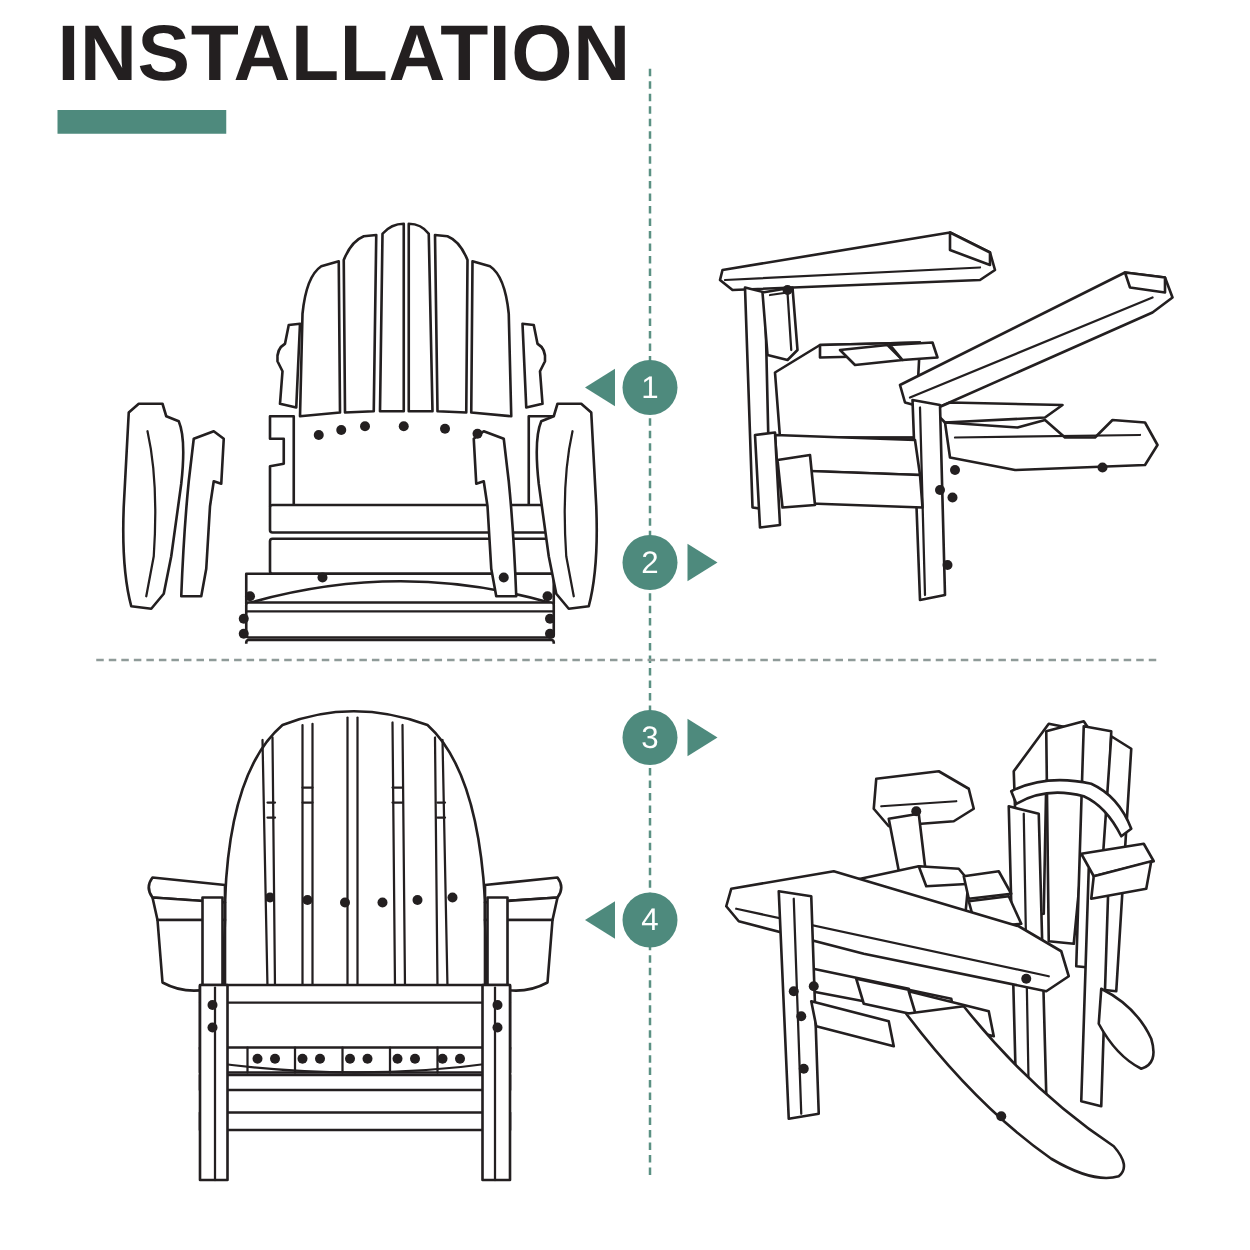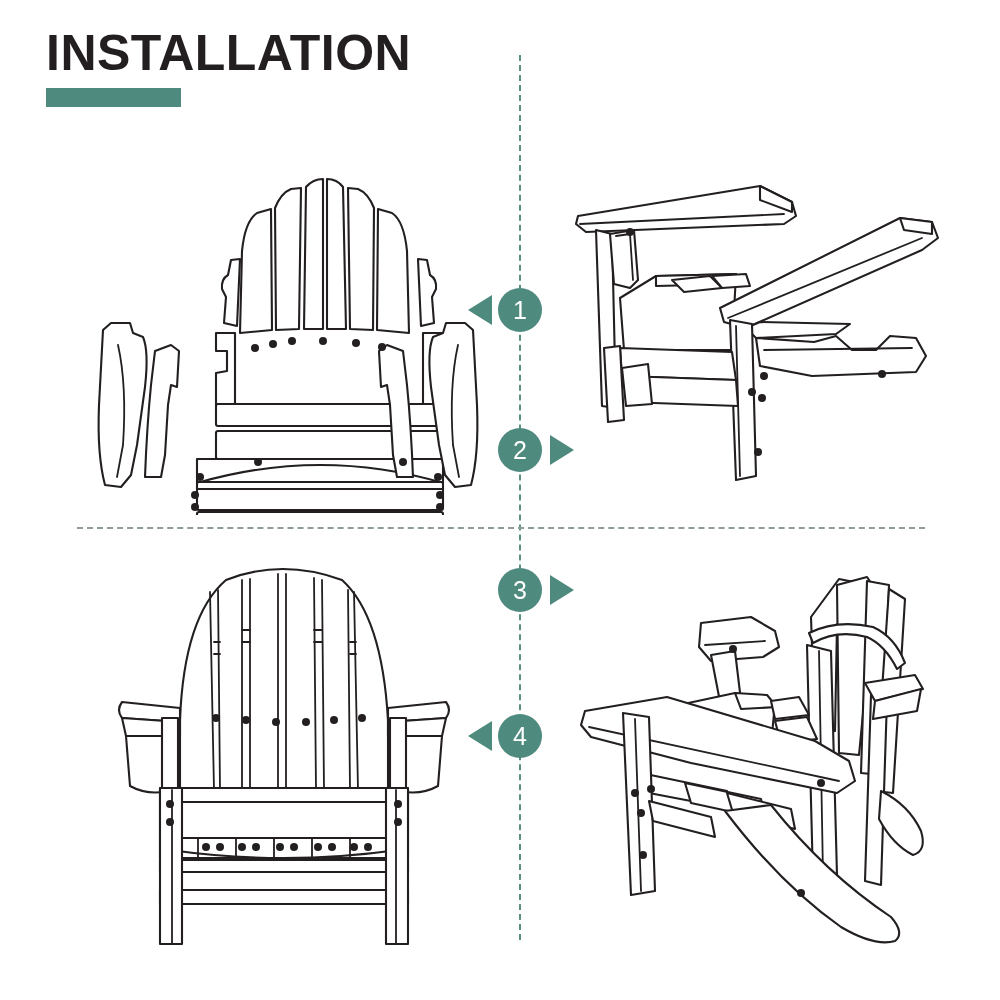--- a/index.html
+++ b/index.html
@@ -13,22 +13,22 @@
     height: 1000px;
     background: #ffffff;
     font-family: "Liberation Sans", sans-serif;
     overflow: hidden;
   }
 
   
   #page-title {
     position: absolute;
     left: 46px;
-    top: 28px;
-    font-size: 50px;
+    top: 12px;
+    font-size: 63px;
     font-weight: bold;
     letter-spacing: 0.5px;
     color: #231f20;
     line-height: 1;
   }
   #title-underline {
     position: absolute;
     left: 46px;
     top: 88px;
     width: 135px;

